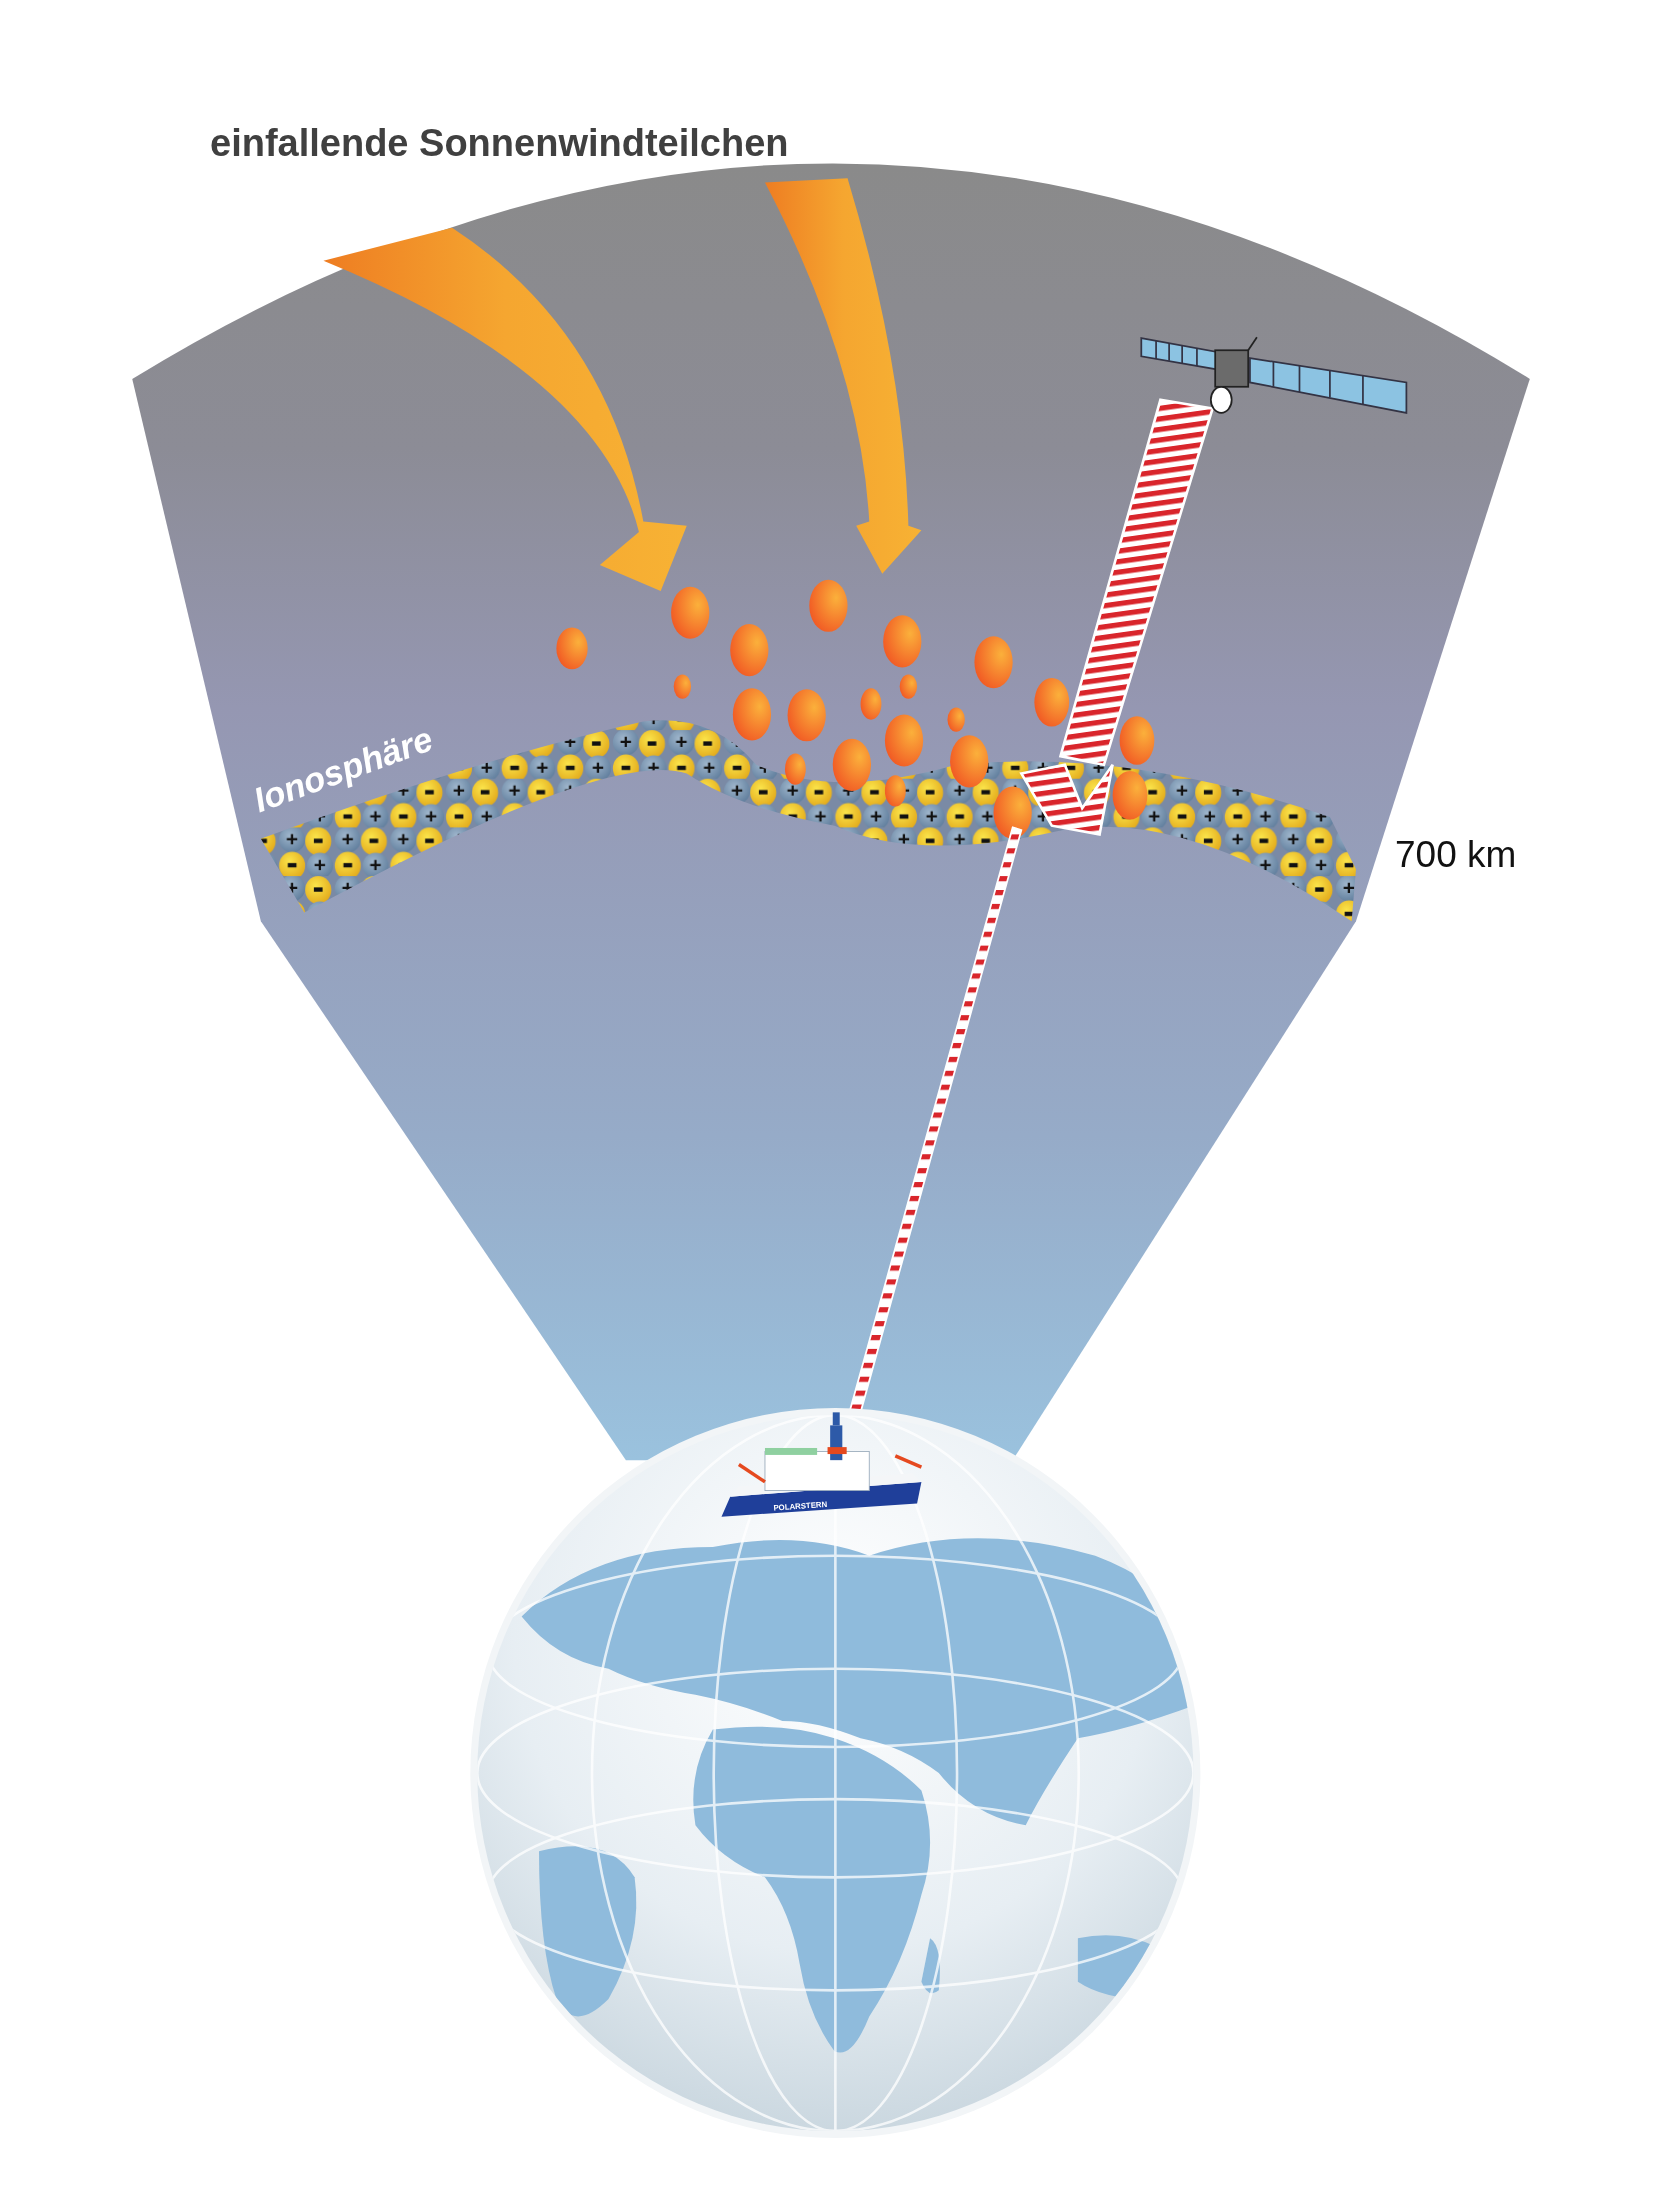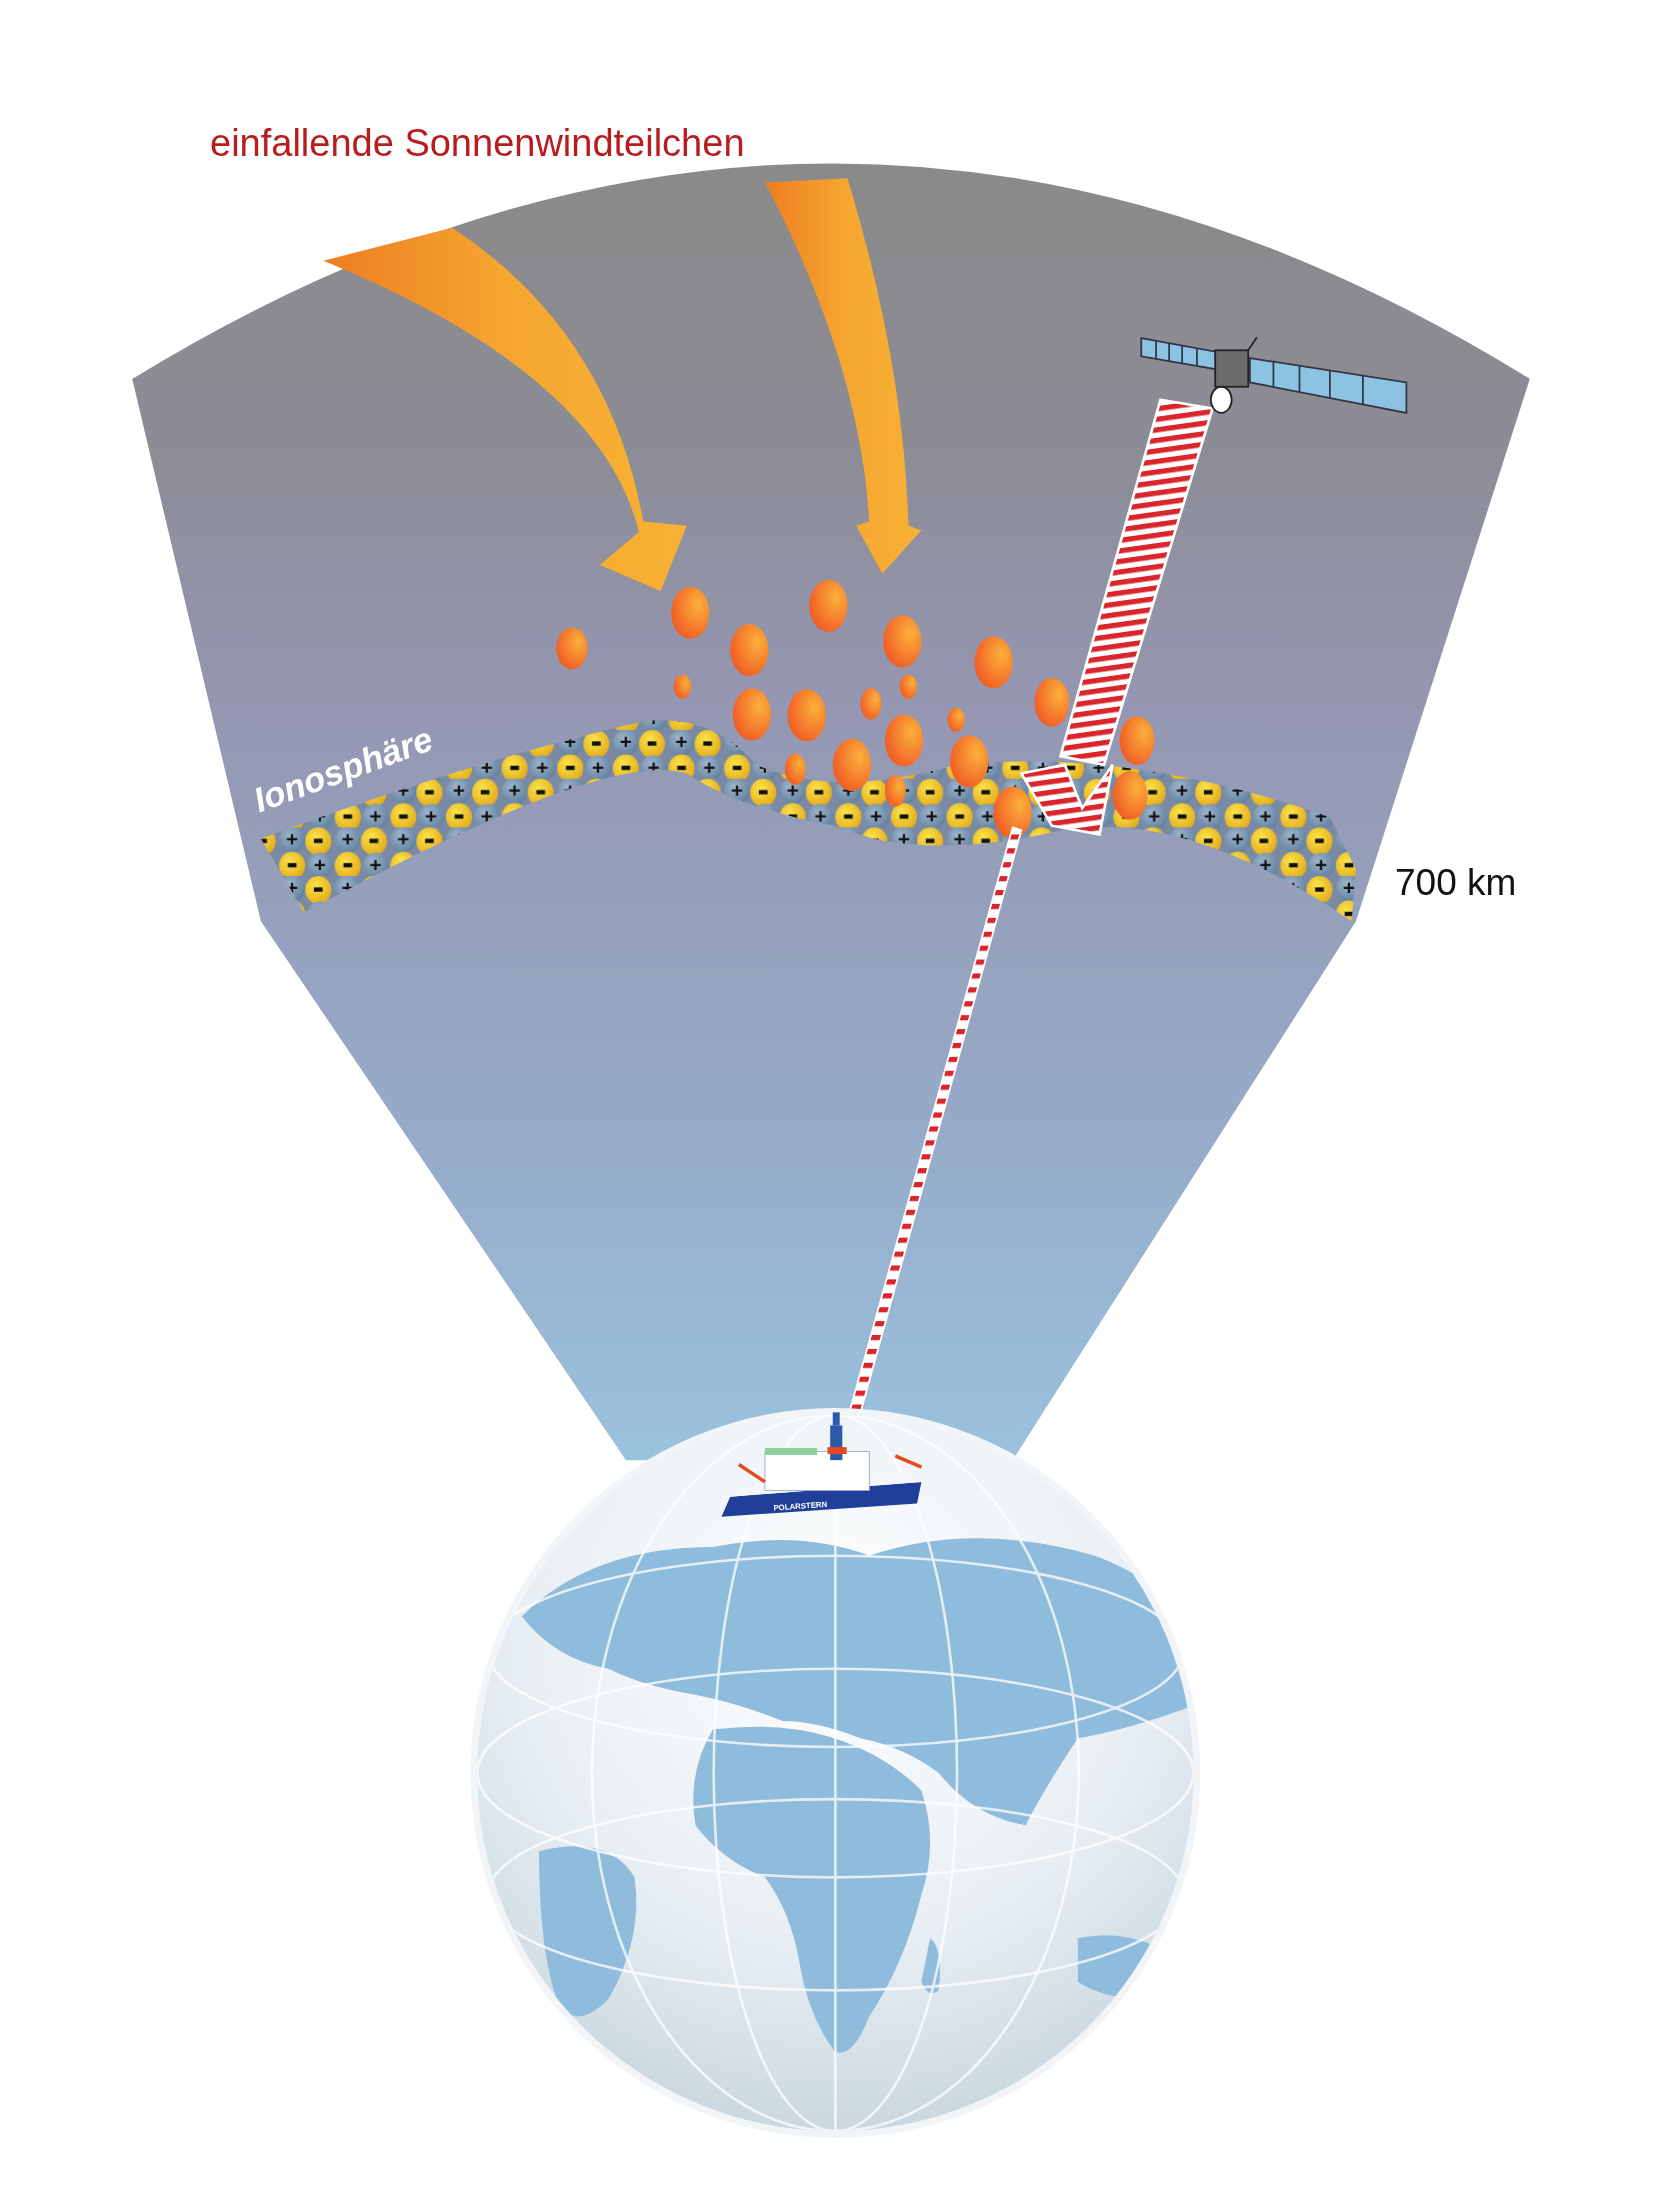--- a/index.html
+++ b/index.html
@@ -1,18 +1,18 @@
 <!DOCTYPE html>
 <html style="font-size:14px"><head>
 <meta charset="utf-8">
 <style>
   html, body { margin:0; padding:0; background:#ffffff; }
   body { width:1669px; height:2205px; position:relative; overflow:hidden; font-family:"Liberation Sans", sans-serif; }
-  .title { position:absolute; left:210px; top:122px; font-size:38px; color:#b91c1c; letter-spacing:0; }
-  .km { position:absolute; left:1395px; top:862px; font-size:37px; color:#111; }
+  .title { position:absolute; left:210px; top:122px; font-size:38px; color:#404040; letter-spacing:0;font-weight:bold; }
+  .km { position:absolute; left:1395px; top:834px; font-size:37px; color:#111; }
   svg.stage { position:absolute; left:0; top:0; }
   .iono-label { font-family:"Liberation Sans", sans-serif; font-weight:bold; font-style:italic; }
 </style>
 </head>
 <body>
 
 <div class="title">einfallende Sonnenwindteilchen</div>
 
 <svg class="stage" width="1669" height="2205" viewBox="0 0 1920 2537">
   <defs>

